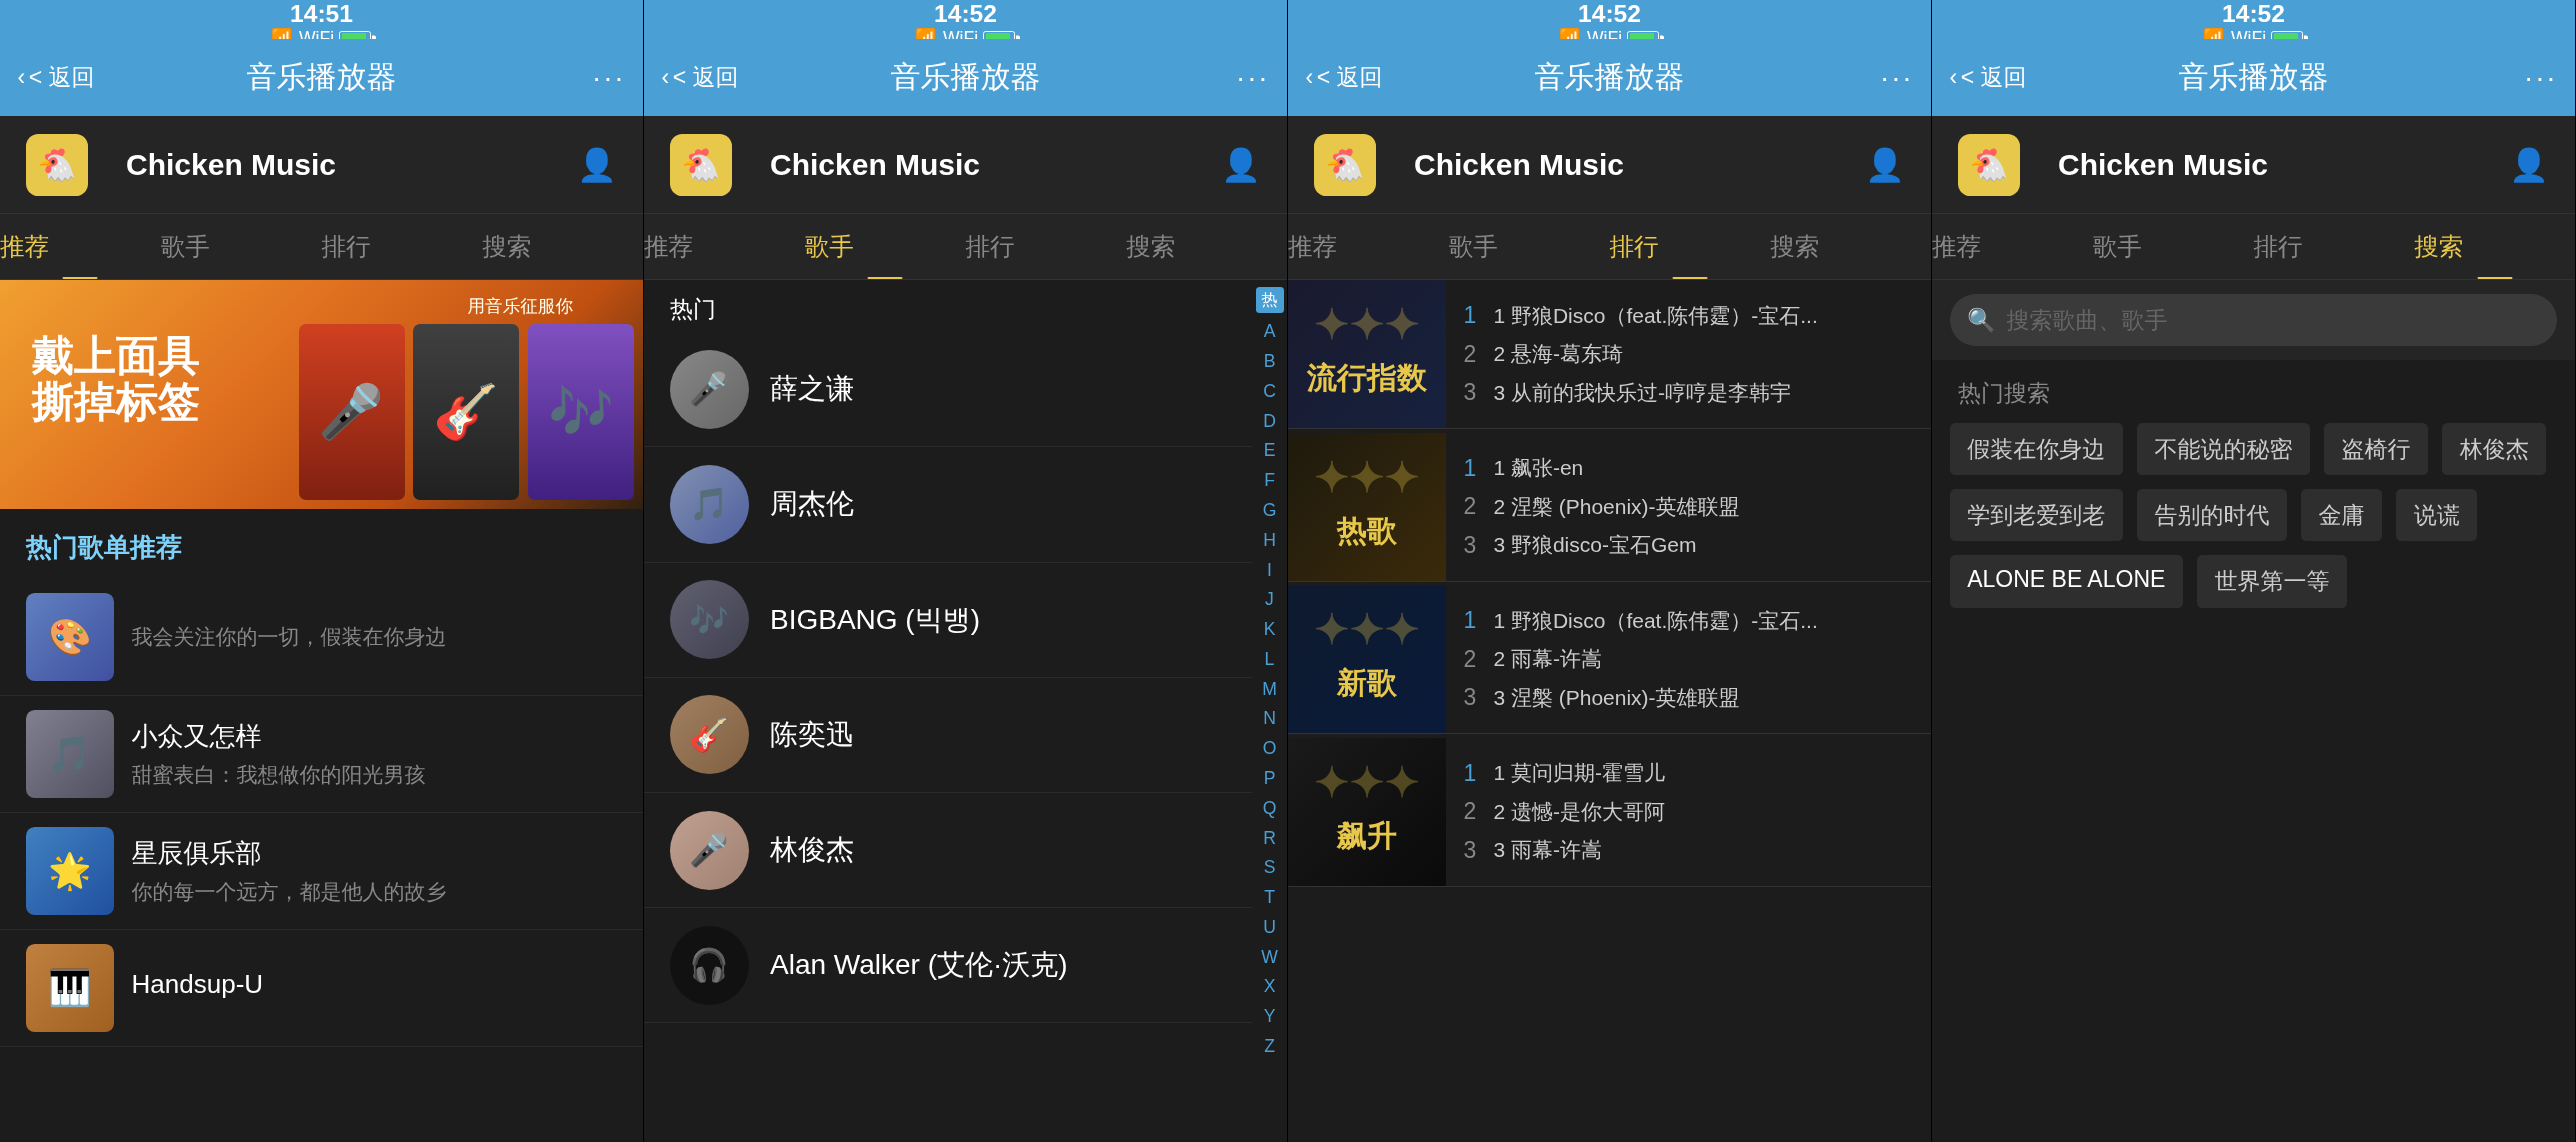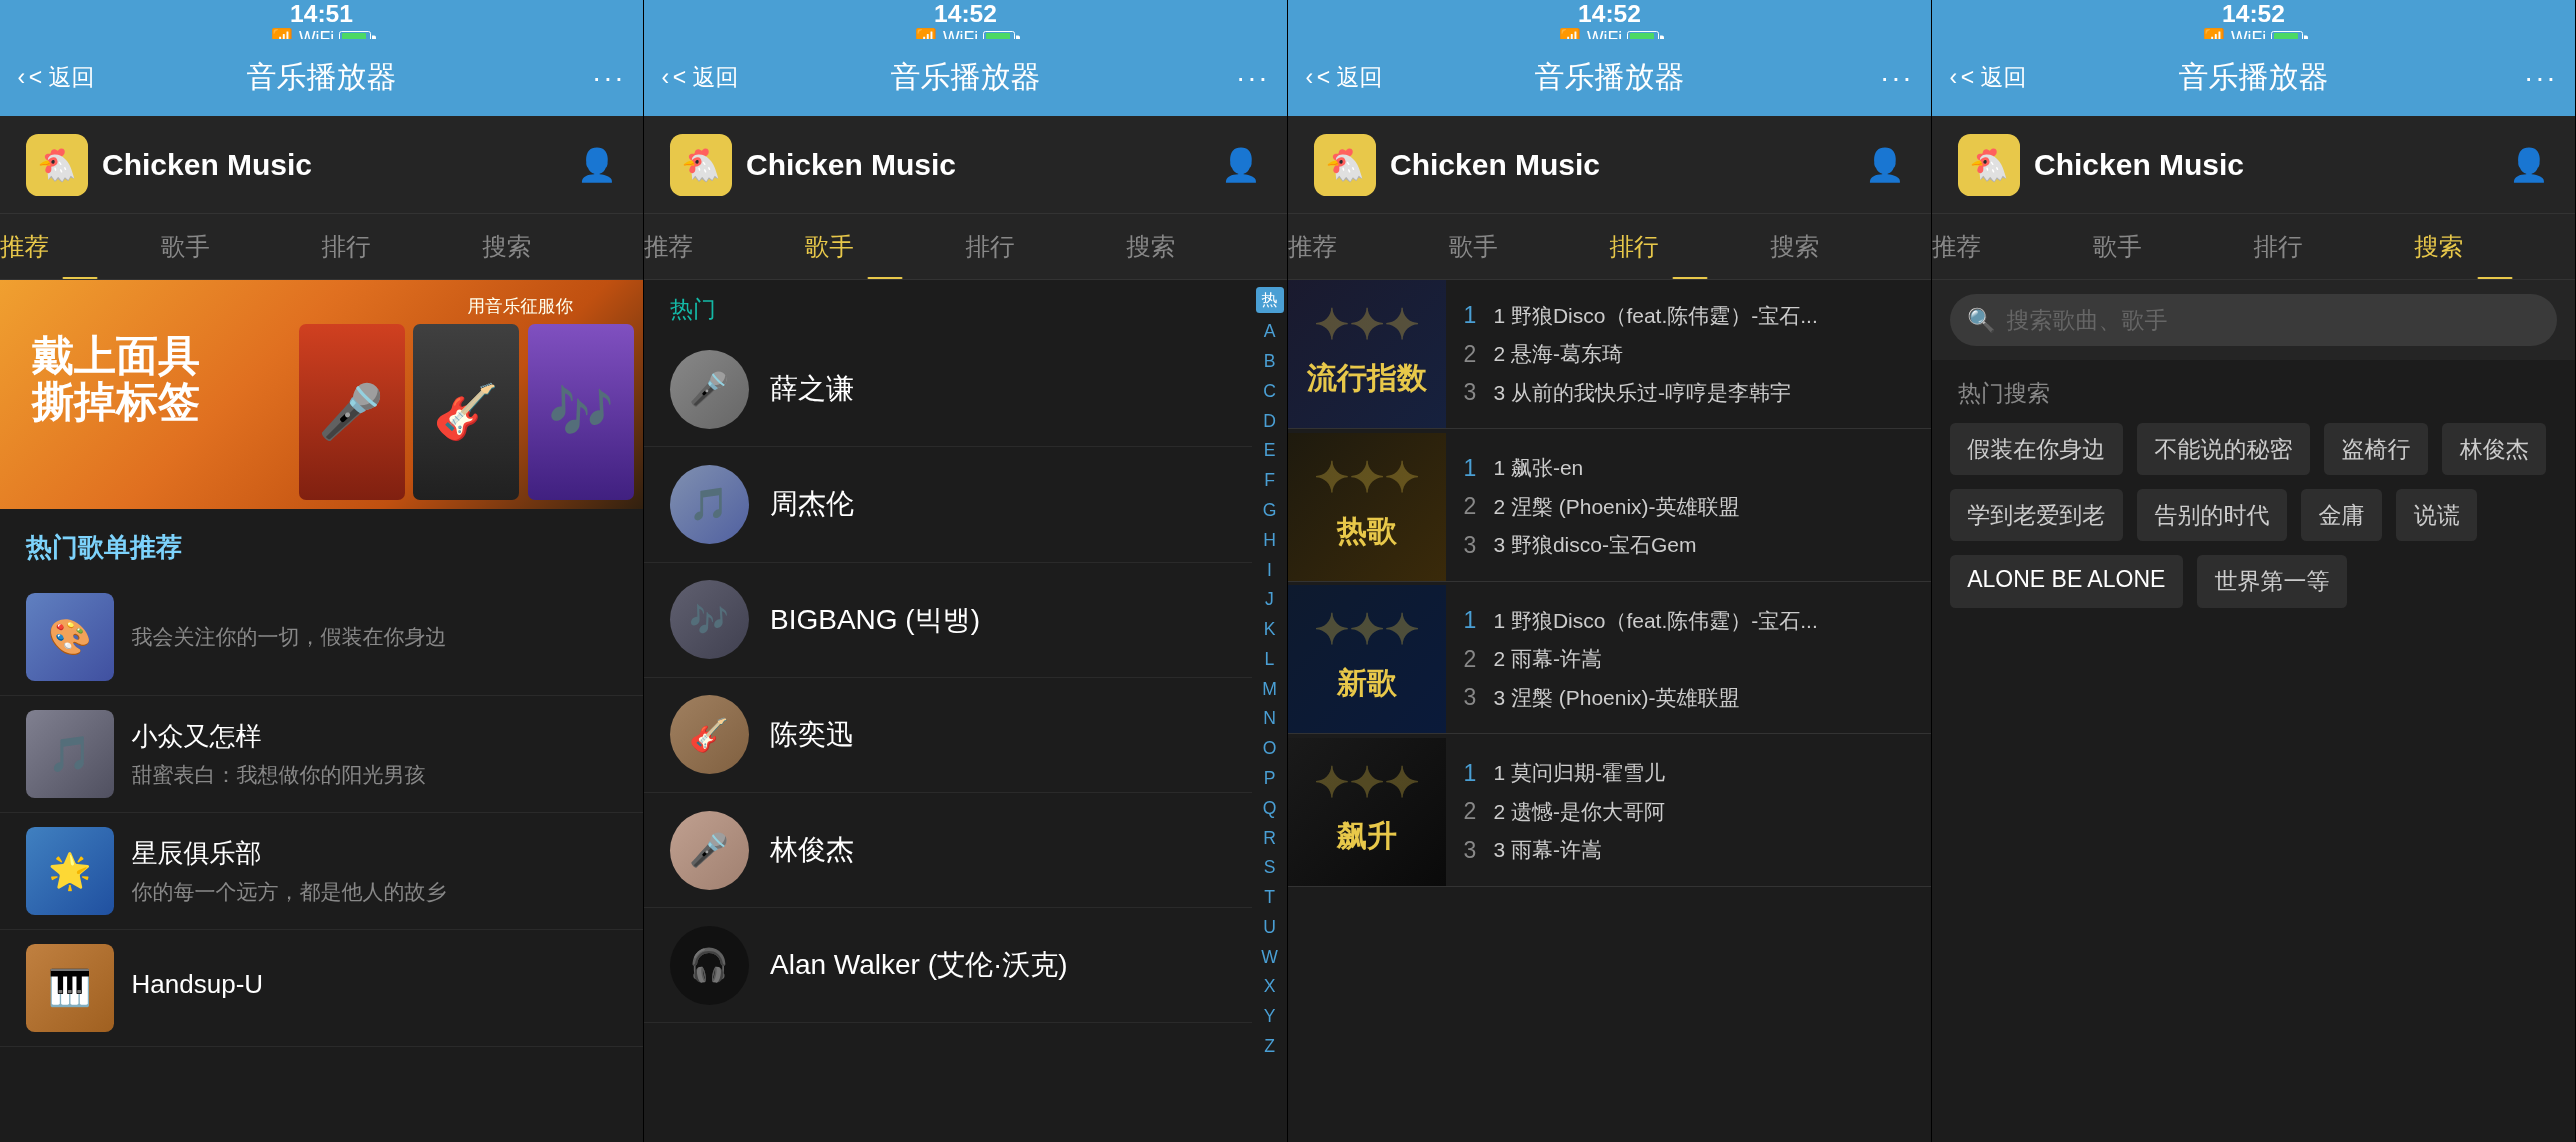--- a/index.html
+++ b/index.html
@@ -129,20 +129,21 @@
       align-items: center;
       justify-content: center;
       font-size: 32px;
       flex-shrink: 0;
     }
     .app-name {
       color: white;
       font-size: 30px;
       font-weight: 600;
       flex: 1;
+      margin-left: 24px;
     }
     .app-user-icon {
       color: #aaa;
       font-size: 32px;
     }
 
     
     .tab-bar {
       background: #252525;
       display: flex;
@@ -263,21 +264,21 @@
     .playlist-desc {
       color: #888;
       font-size: 21px;
       overflow: hidden;
       text-overflow: ellipsis;
       white-space: nowrap;
     }
 
     
     .section-label {
-      color: #14b8a6;
+      color: #ffffff;
       font-size: 23px;
       padding: 14px 26px 7px;
     }
     .artist-item {
       display: flex;
       align-items: center;
       padding: 17.6px 26px;
       gap: 21px;
       border-bottom: 0.9px solid #2a2a2a;
     }

